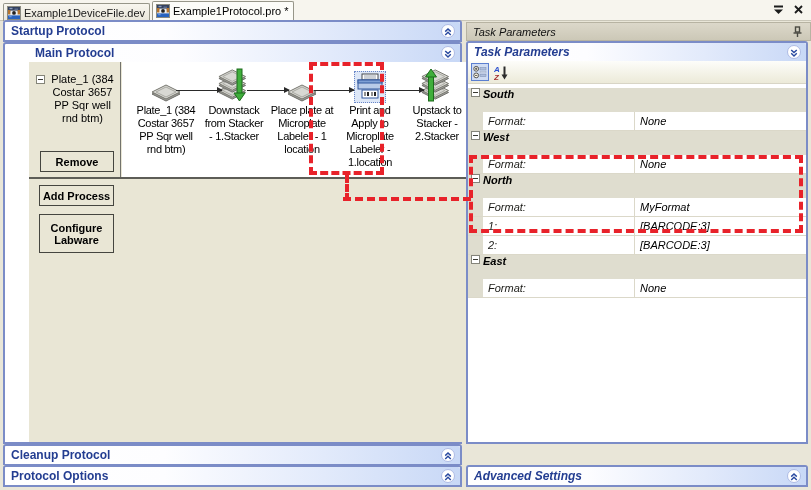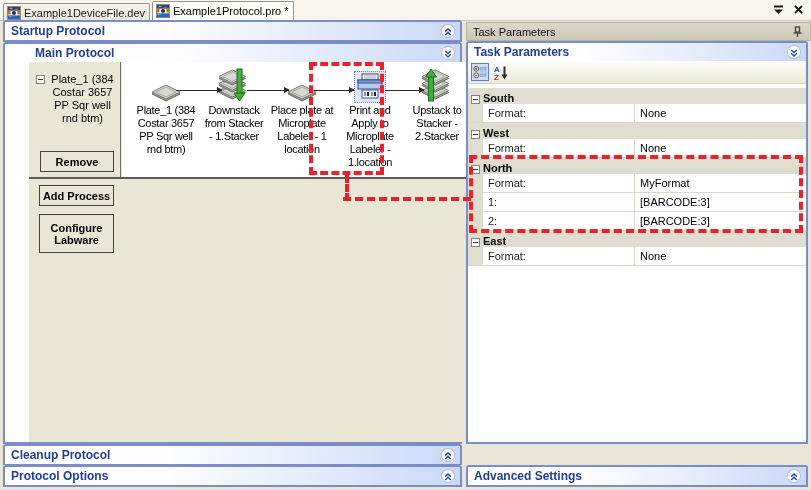--- a/index.html
+++ b/index.html
@@ -61,37 +61,37 @@
   
   .flow-step { position:absolute; width:78px; text-align:center; }
   .flow-icon { height:39px; display:flex; align-items:flex-end; justify-content:center; }
   .flow-label { margin-top:1px; line-height:13px; font-size:11px; letter-spacing:-0.3px; }
   .sel-frame { border:1px dotted #6a87c8; background:#dde7f7; padding:1px; }
   .flow-arrow { position:absolute; top:28px; height:1px; background:#2a2a2a; }
   .flow-arrow::after { content:""; position:absolute; right:-1px; top:-3px;
     border-left:6px solid #2a2a2a; border-top:3.5px solid transparent; border-bottom:3.5px solid transparent; }
 
   
-  #right-panel { position:absolute; left:466px; top:22px; width:342px; height:465px; }
+  #right-panel { position:absolute; left:466px; top:22px; width:342px; height:465px;font-style:italic; }
   #pane-titlebar { position:absolute; left:0; top:0; width:345px; height:19px;
     background:linear-gradient(#dcd8ca,#ccc8b7); border:1px solid #b7b3a2;
     display:flex; align-items:center; padding-left:6px; font-size:11px; color:#111; }
   #pin { position:absolute; right:8px; top:3px; }
   #box-tp { left:0; top:19px; width:342px; height:403px; }
   #tp-body { position:relative; width:338px; height:379px; background:#fff; }
   #tp-toolbar { position:absolute; left:0; top:0; width:338px; height:23px;
     background:linear-gradient(#fdfdfa,#ecead9); border-bottom:1px solid #d8d5c6;
     display:flex; align-items:center; gap:3px; padding-left:3px; }
   .tbtn { width:18px; height:18px; display:flex; align-items:center; justify-content:center;
     border:1px solid transparent; }
   .tbtn.selected { border:1px solid #5b7fd0; background:#cfdcf3; }
 
   #prop-grid { position:absolute; left:0; top:27px; width:338px; }
   .grid-row { position:relative; display:flex; }
-  .grp-row { height:16px; background:#dfddcf; align-items:flex-end; font-weight:bold; }
+  .grp-row { height:24px; background:#dfddcf; align-items:flex-start; font-weight:bold; }
   .grp-row .gminus { margin:0 3px 0 3px; }
   .item-row { height:19px; background:#fff; align-items:center;
     border-bottom:1px solid #dbd8c9; }
   .item-gutter { width:15px; height:100%; background:#dfddcf; flex:0 0 auto; }
   .item-label { width:152px; padding-left:5px; color:#1c1c18; border-right:1px solid #dbd8c9; height:100%; display:flex; align-items:center; }
   .item-value { flex:1; padding-left:5px; height:100%; display:flex; align-items:center; }
   .gminus { width:9px; height:9px; background:#fff; border:1px solid #84847a; position:relative; flex:0 0 auto; }
   .gminus::after { content:""; position:absolute; left:1px; top:3px; width:5px; height:1px; background:#3a3a34; }
 
   #box-device   { left:0; top:422px; width:342px; height:21px;margin-top:48px; }

